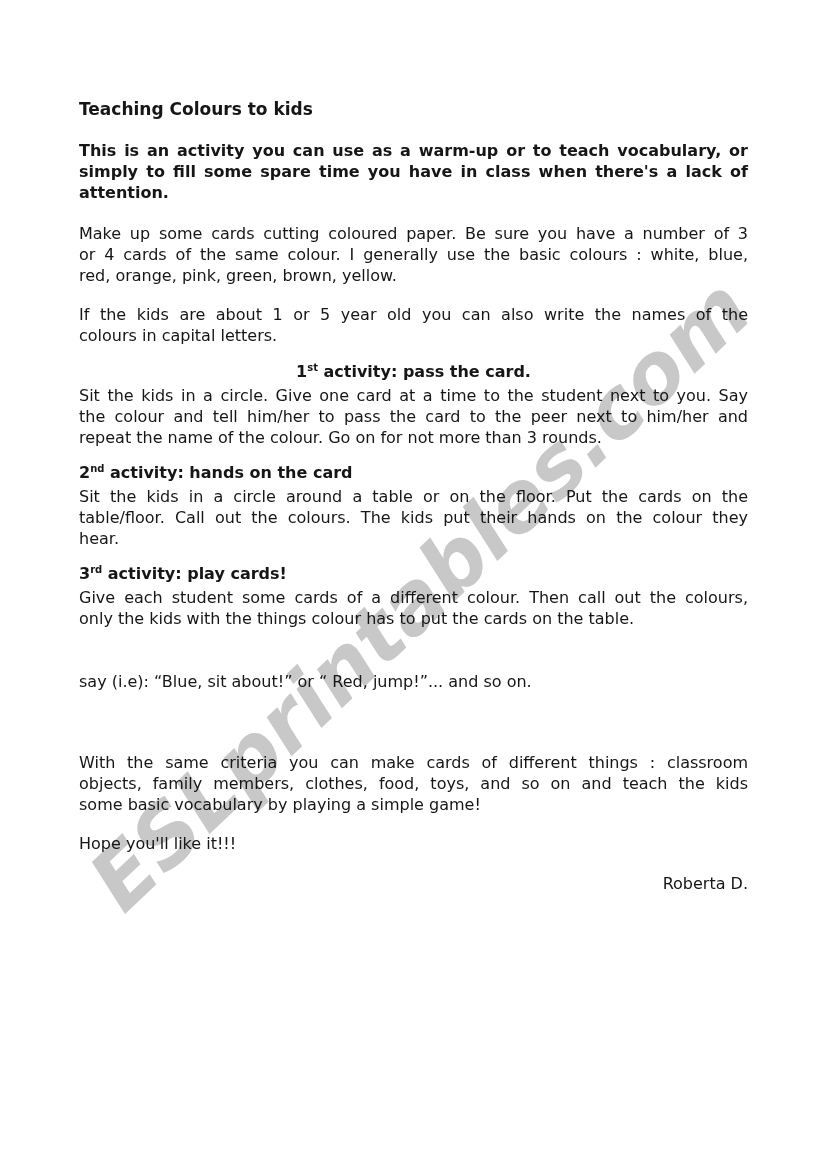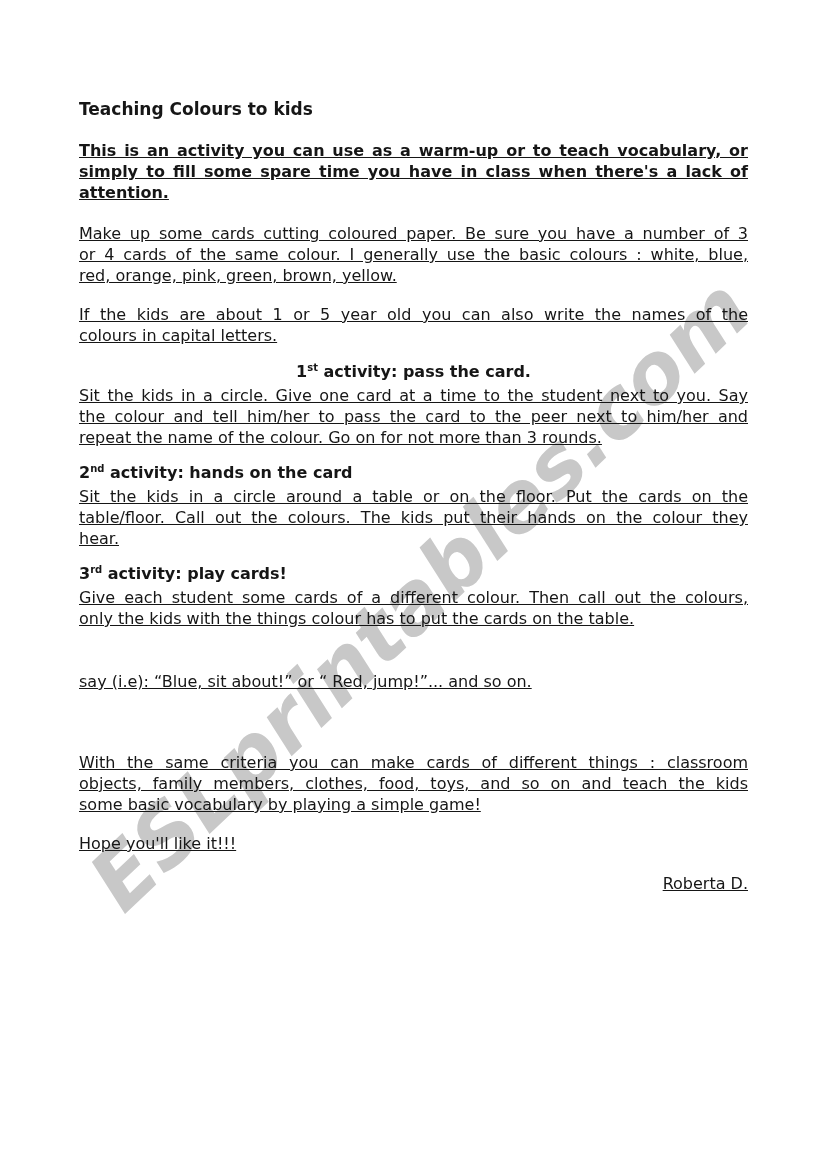--- a/index.html
+++ b/index.html
@@ -42,21 +42,20 @@
   }
   .title {
     font-size: 17px;
     font-weight: bold;
     line-height: 21px;
   }
   .ln {
     font-size: 16px;
     line-height: 21px;
     white-space: normal;
-    text-decoration: underline;
   }
   .jl {
     text-align: justify;
     text-align-last: justify;
   }
   .bold .ln {
     font-weight: bold;
   }
   .heading {
     font-size: 16px;

